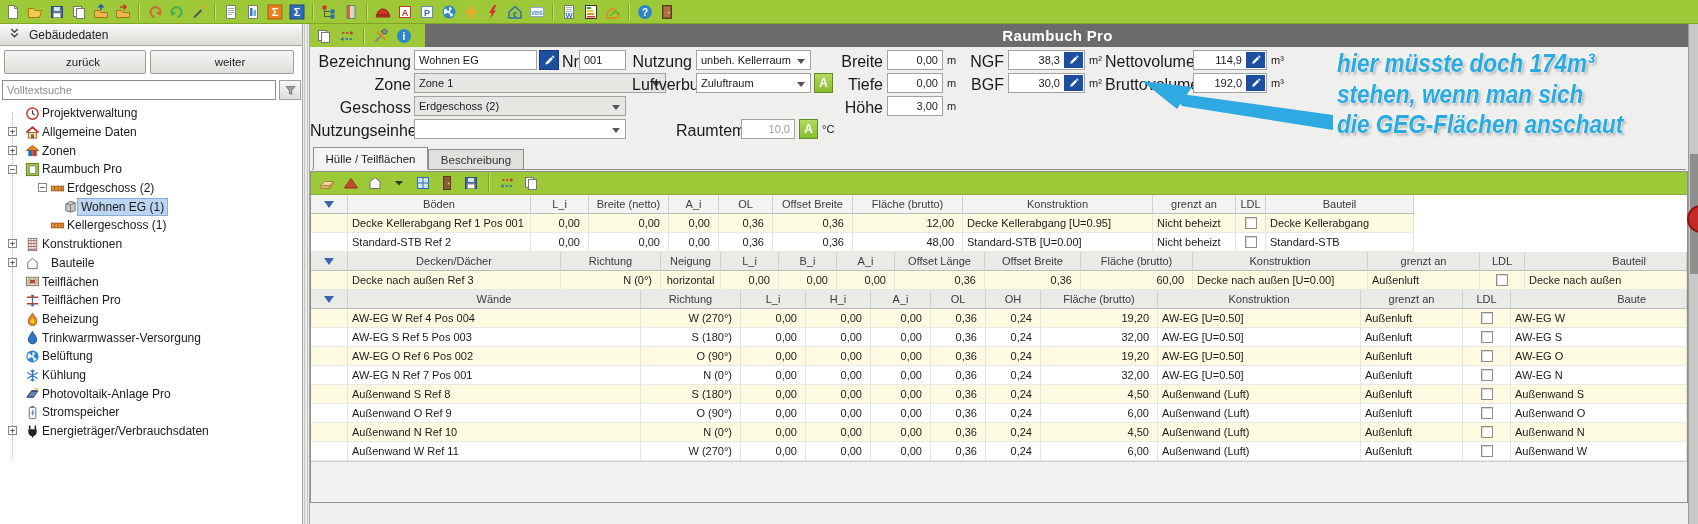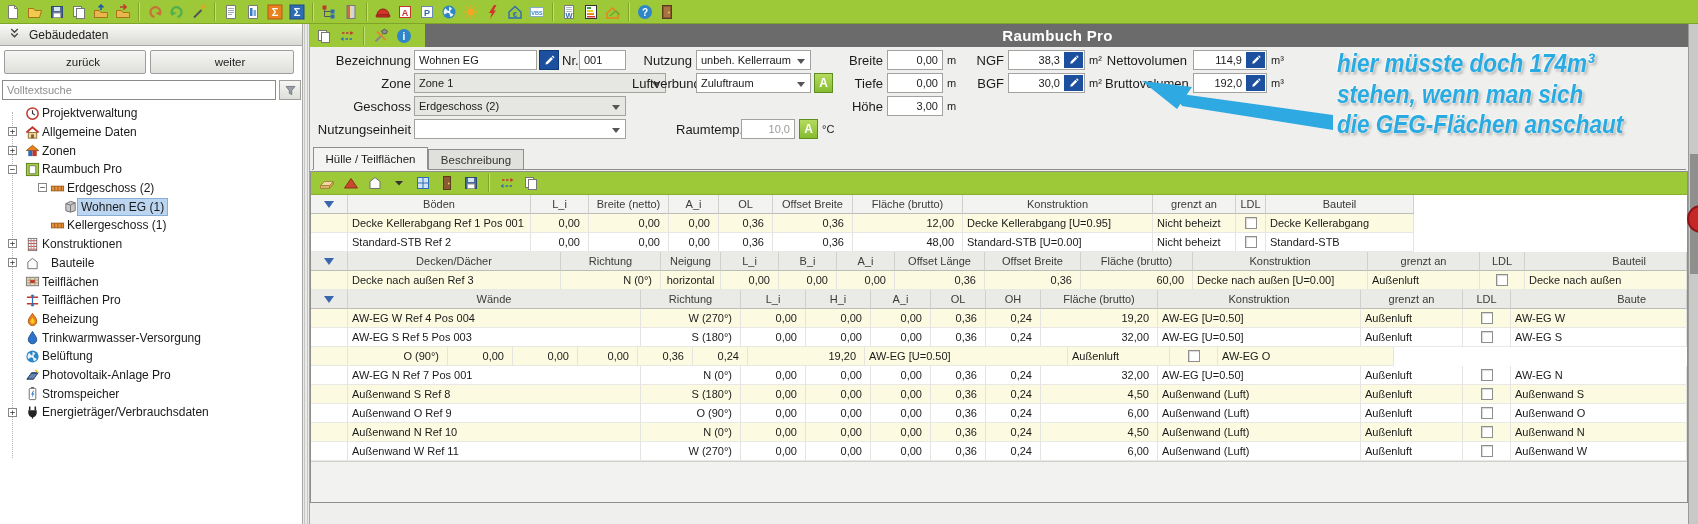--- a/index.html
+++ b/index.html
@@ -68,21 +68,21 @@
     background:#9DC838; display:flex; align-items:center; padding-left:4px; gap:4px;
   }
   .titlebar {
     position:absolute; left:425px; top:24px; width:1265px; height:23px; background:#6B6B6B;
     display:flex; align-items:center; justify-content:center;
   }
   .titlebar .title { color:#fff; font-size:15px; font-weight:bold; letter-spacing:.3px; }
   
   .main { position:absolute; left:310px; top:47px; width:1378px; height:477px; background:#EFEFED; }
   .frow { position:absolute; left:0; width:1378px; height:20px; }
-  .flabel { position:absolute; top:3px; text-align:right; font-size:13px; color:#1a1a1a; white-space:nowrap; }
+  .flabel { position:absolute; top:3px; text-align:right; font-size:16px; color:#1a1a1a; white-space:nowrap; }
   .fbox {
     position:absolute; top:0; height:20px; background:#fff; border:1px solid #A2A2A0;
     font-size:11px; display:flex; align-items:center; padding:0 4px; white-space:nowrap; overflow:hidden;
   }
   .fbox.gray { background:#E6E6E2; }
   .fbox.num { justify-content:flex-end; }
   .fbox.dis { color:#9A9A98; justify-content:flex-end; }
   .fcombo { padding-right:16px; }
   .fcombo::after {
     content:""; position:absolute; right:5px; top:8px;
@@ -463,20 +463,28 @@
         <div class="trow">
           <span class="ticn" style="left: 25px;"><svg viewBox="0 0 16 16">
               <circle cx="8" cy="8" r="6.5" fill="#2E86C8"></circle>
               <path d="M8 8V2.8A5.2 5.2 0 0 1 11 4.8zM8 8l4.6 2.6A5.2 5.2 0 0 1 9.4 13zM8 8L3.4 10.6A5.2 5.2 0 0 1 4.6 4.2z" fill="#fff" opacity=".9"></path>
               <circle cx="8" cy="8" r="1.3" fill="#fff"></circle>
             </svg></span>
           <span class="tlbl" style="left: 39px;">Belüftung</span>
         </div>
         <div class="trow">
           <span class="ticn" style="left: 25px;"><svg viewBox="0 0 16 16">
+              <g stroke="#2E75C9" stroke-width="1.3" fill="none">
+                <path d="M8 1.5v13M2.4 4.8l11.2 6.4M13.6 4.8L2.4 11.2M6 2.5l2 2 2-2M6 13.5l2-2 2 2"></path>
+              </g>
+            </svg></span>
+          <span class="tlbl" style="left: 39px;">Kühlung</span>
+        </div>
+        <div class="trow">
+          <span class="ticn" style="left: 25px;"><svg viewBox="0 0 16 16">
               <path d="M2 12L7 5h7l-5 7z" fill="#3A5A8C" stroke="#1E3A5C"></path>
               <path d="M4.5 12l4-5.5M7 12l4-5.5M4 9.5h7M5.5 7.5h7" stroke="#8FB0D8" stroke-width=".7"></path>
               <path d="M11 2l3 3" stroke="#F5C020" stroke-width="1.6"></path>
             </svg></span>
           <span class="tlbl" style="left: 39px;">Photovoltaik-Anlage Pro</span>
         </div>
         <div class="trow">
           <span class="ticn" style="left: 25px;"><svg viewBox="0 0 16 16">
               <rect x="4.5" y="2.5" width="7" height="12" rx="1" fill="#fff" stroke="#666"></rect>
               <rect x="6.5" y="1" width="3" height="1.5" fill="#666"></rect>
@@ -834,20 +842,21 @@
               <span class="gcell ar" style="width: 117px;">32,00</span>
               <span class="gcell al" style="width: 203px;">AW-EG [U=0.50]</span>
               <span class="gcell al" style="width: 102px;">Außenluft</span>
               <span class="gcell ac" style="width: 48px;">
                 <span class="cbx"></span>
               </span>
               <span class="gcell al" style="width: 176px;">AW-EG S</span>
             </div>
             <div class="grow alt">
               <span class="gcell ac" style="width: 37px;"></span>
+              <span class="gcell al" style="width: 293px;">AW-EG O Ref 6 Pos 002</span>
               <span class="gcell ar" style="width: 100px;">O (90°)</span>
               <span class="gcell ar" style="width: 65px;">0,00</span>
               <span class="gcell ar" style="width: 65px;">0,00</span>
               <span class="gcell ar" style="width: 60px;">0,00</span>
               <span class="gcell ar" style="width: 55px;">0,36</span>
               <span class="gcell ar" style="width: 55px;">0,24</span>
               <span class="gcell ar" style="width: 117px;">19,20</span>
               <span class="gcell al" style="width: 203px;">AW-EG [U=0.50]</span>
               <span class="gcell al" style="width: 102px;">Außenluft</span>
               <span class="gcell ac" style="width: 48px;">

